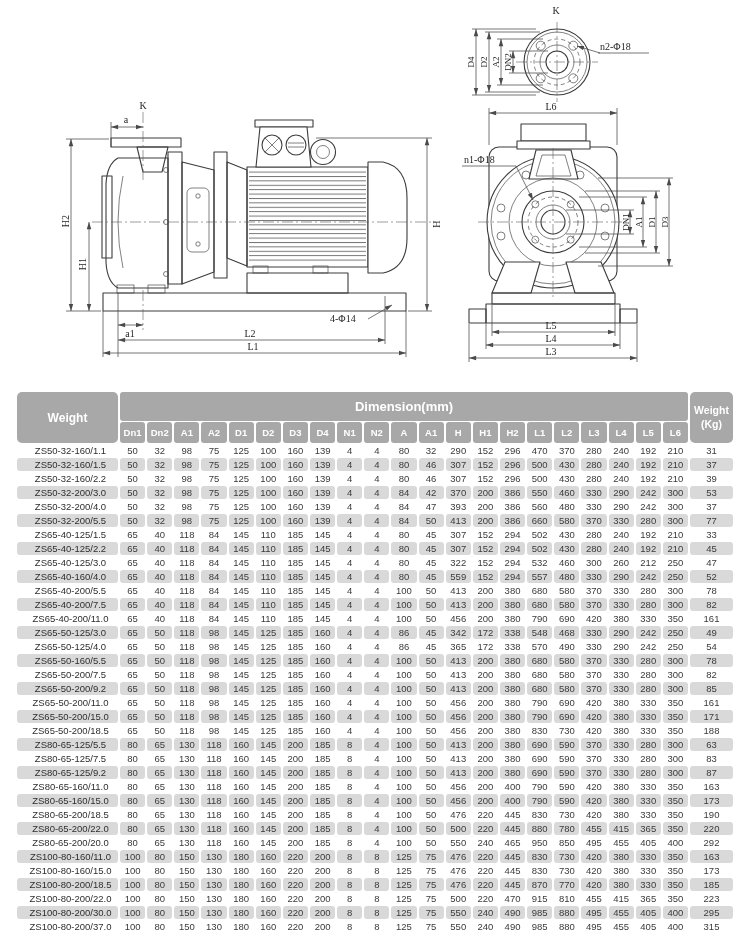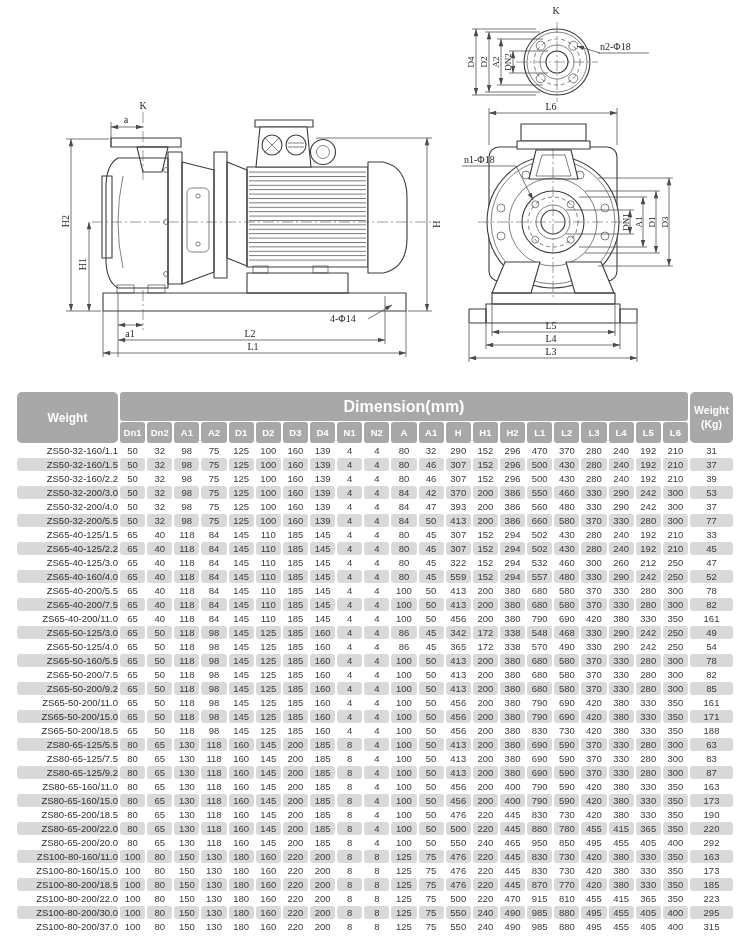--- a/index.html
+++ b/index.html
@@ -16,25 +16,25 @@
   .drawing text{font-family:"Liberation Serif",serif;font-size:10px;fill:#1f1f1f;}
   .drawing text.vlabel{text-anchor:middle;}
   .drawing text.small{font-size:9px;}
   
   .dim-table{position:absolute;top:391px;left:15px;width:720px;
              border-collapse:separate;border-spacing:2px 1px;table-layout:fixed;}
   .dim-table th{background:#a8a8a8;color:#ffffff;font-weight:bold;border-radius:3px;
                 padding:0;vertical-align:middle;text-align:center;}
   .dim-table th.model-h{width:101px;font-size:12px;border-radius:5px;}
   .dim-table th.weight-h{width:43px;font-size:10.5px;line-height:1.25;border-radius:5px;margin-left:33px;}
-  .dim-table th.dim-h{height:29px;font-size:16px;}
+  .dim-table th.dim-h{height:29px;font-size:13px;}
   .dim-table th.sub-h{height:21px;font-size:9.5px;}
   .dim-table td{height:13px;padding:0;font-size:9.5px;color:#3a3a3a;text-align:center;
                 white-space:nowrap;border-radius:3px;overflow:hidden;}
-  .dim-table td.model-cell{text-align:right;padding-left:6px;color:#2e2e2e;}
+  .dim-table td.model-cell{text-align:center;padding-left:6px;color:#2e2e2e;}
   .dim-table tr.alt td{background:#d9d9d9;}
 </style>
 </head>
 <body>
 
 <div class="page">
 
   <svg class="drawing" width="749" height="390" viewBox="0 0 749 390">
     <defs>
       <marker id="arrE" markerWidth="11" markerHeight="8" refX="9.5" refY="4" orient="auto">

